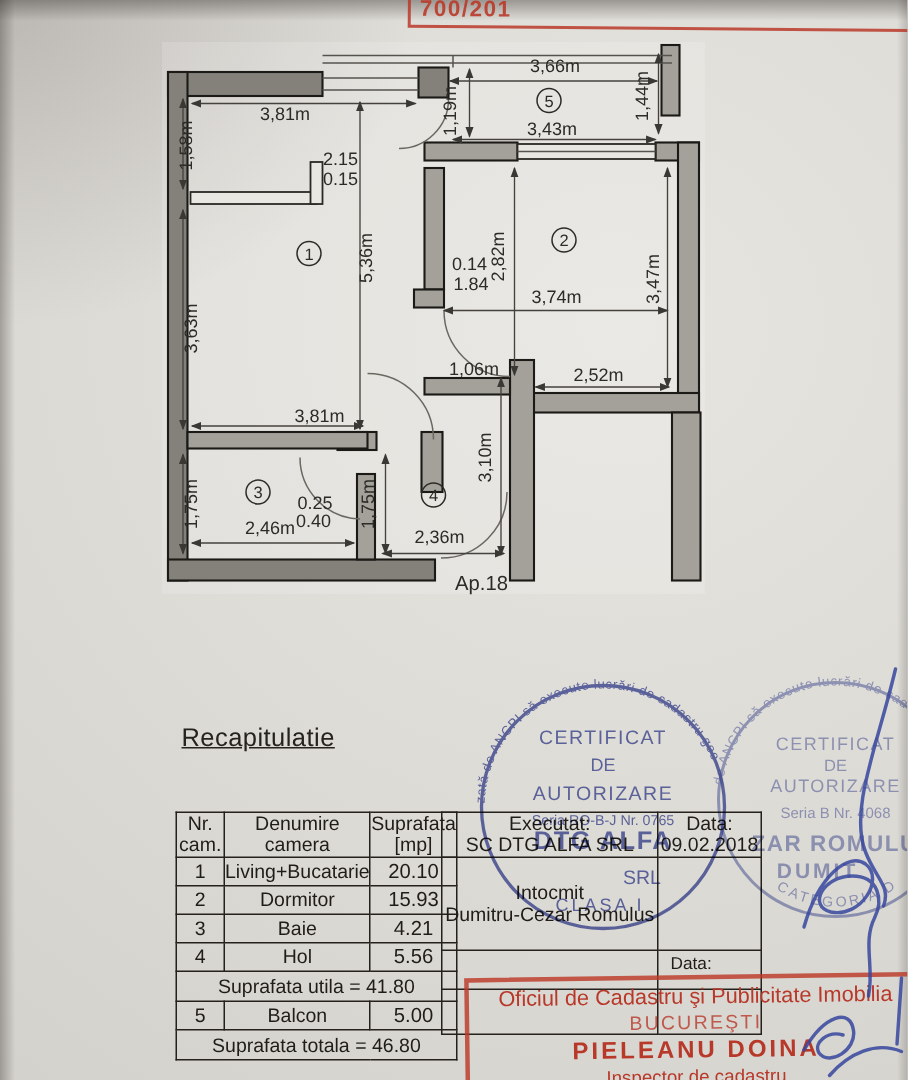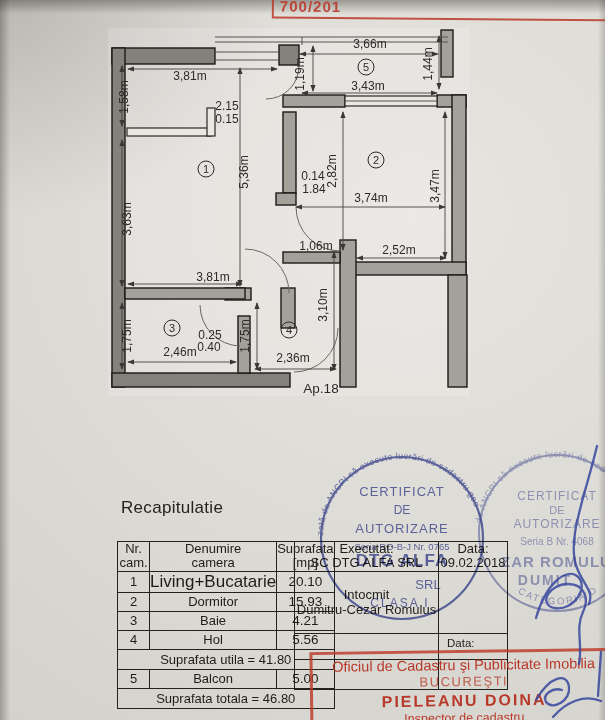--- a/index.html
+++ b/index.html
@@ -24,29 +24,29 @@
   .wd{fill:#83817a;stroke:#1c1a17;stroke-width:1.4;}
   .wl{fill:#a3a19a;stroke:#1c1a17;stroke-width:1.4;}
   .to{fill:#e9e7e2;stroke:#2a2824;stroke-width:1.2;}
   .tl{stroke:#56534e;stroke-width:1;fill:none;}
   .arc{stroke:#6b6862;stroke-width:1;fill:none;}
   .dl{stroke:#45423e;stroke-width:.9;}
   .dt{font-family:"Liberation Sans",sans-serif;font-size:12px;fill:#2d2b27;text-anchor:middle;}
   .rn-c{fill:none;stroke:#2d2b27;stroke-width:1;}
   .rn-t{font-family:"Liberation Sans",sans-serif;font-size:11px;fill:#2d2b27;text-anchor:middle;}
 
-  .recap-title{position:absolute;left:121px;top:498px;font-size:17px;letter-spacing:.3px;z-index:2;}
+  .recap-title{position:absolute;left:121px;top:482px;font-size:17px;letter-spacing:.3px;z-index:2;text-decoration:underline;}
   table{border-collapse:collapse;position:absolute;z-index:2;background:transparent;}
   td,th{border:1.6px solid #24211c;padding:0;font-weight:normal;text-align:center;
     font-size:13px;color:#201d18;vertical-align:middle;}
   .recap-table{left:117px;top:541px;}
   .recap-table .hdr{font-size:12.5px;line-height:1.1;height:27px;}
   .recap-table .c-nr{width:31px;} .recap-table .c-den{width:89px;text-align:center;} .recap-table .c-sup{width:53px;}
   .recap-table .r{height:19px;}
-  .recap-table .small{font-size:17px;}
+  .recap-table .small{font-size:13px;}
   .recap-table .num{font-size:13.5px;}
   .recap-table .merged{height:20px;font-size:13.5px;margin-top:16px;}
   .exec-table{left:294px;top:541px;}
   .exec-table .c1{width:143px;} .exec-table .c2{width:68px;}
   .exec-table .r1{height:27px;font-size:12.5px;line-height:1.1;margin-left:26px;}
   .exec-table .r2{height:62px;font-size:13px;}
   .exec-table .r3{height:26px;} .exec-table .r4{height:30px;}
   .exec-table .data-small{font-size:11.5px;text-align:left;vertical-align:top;padding:3px 0 0 8px;}
 
   .stamps-svg{position:absolute;left:0;top:0;z-index:5;pointer-events:none;mix-blend-mode:multiply;}

